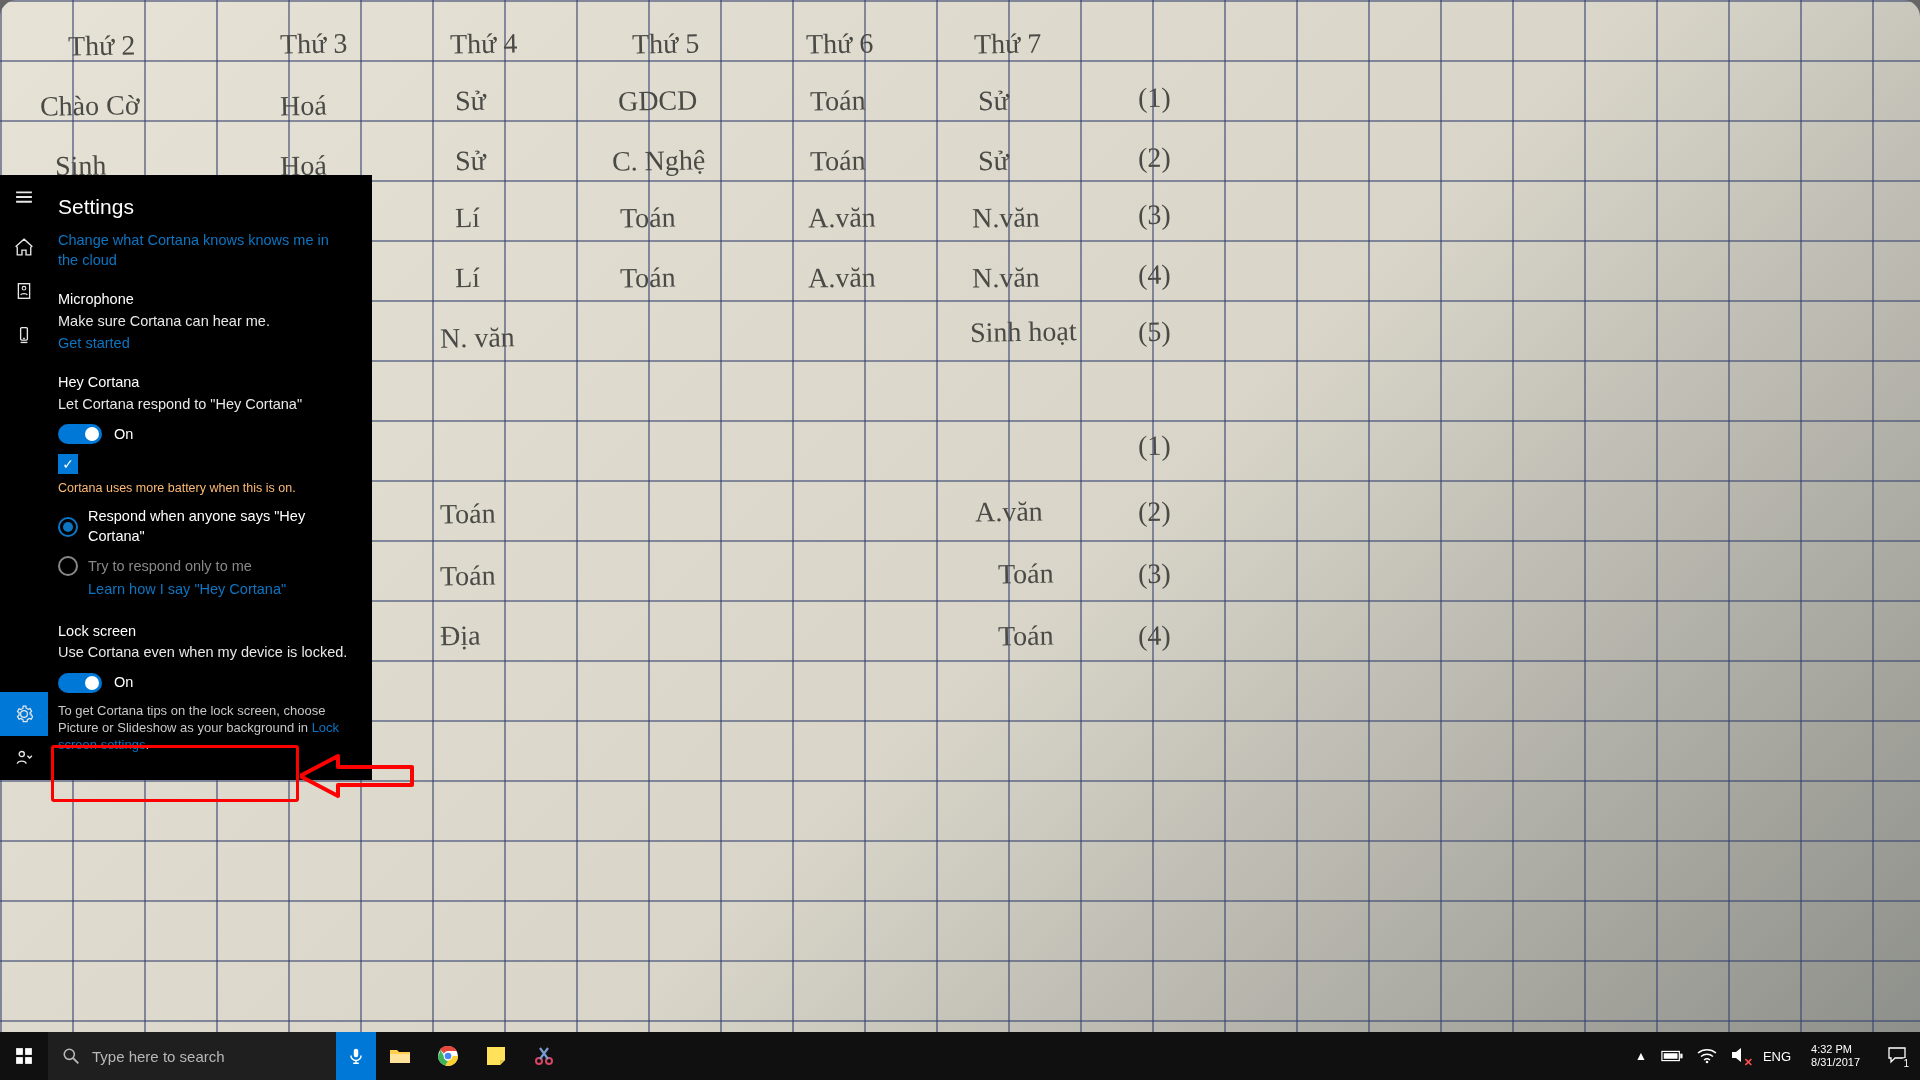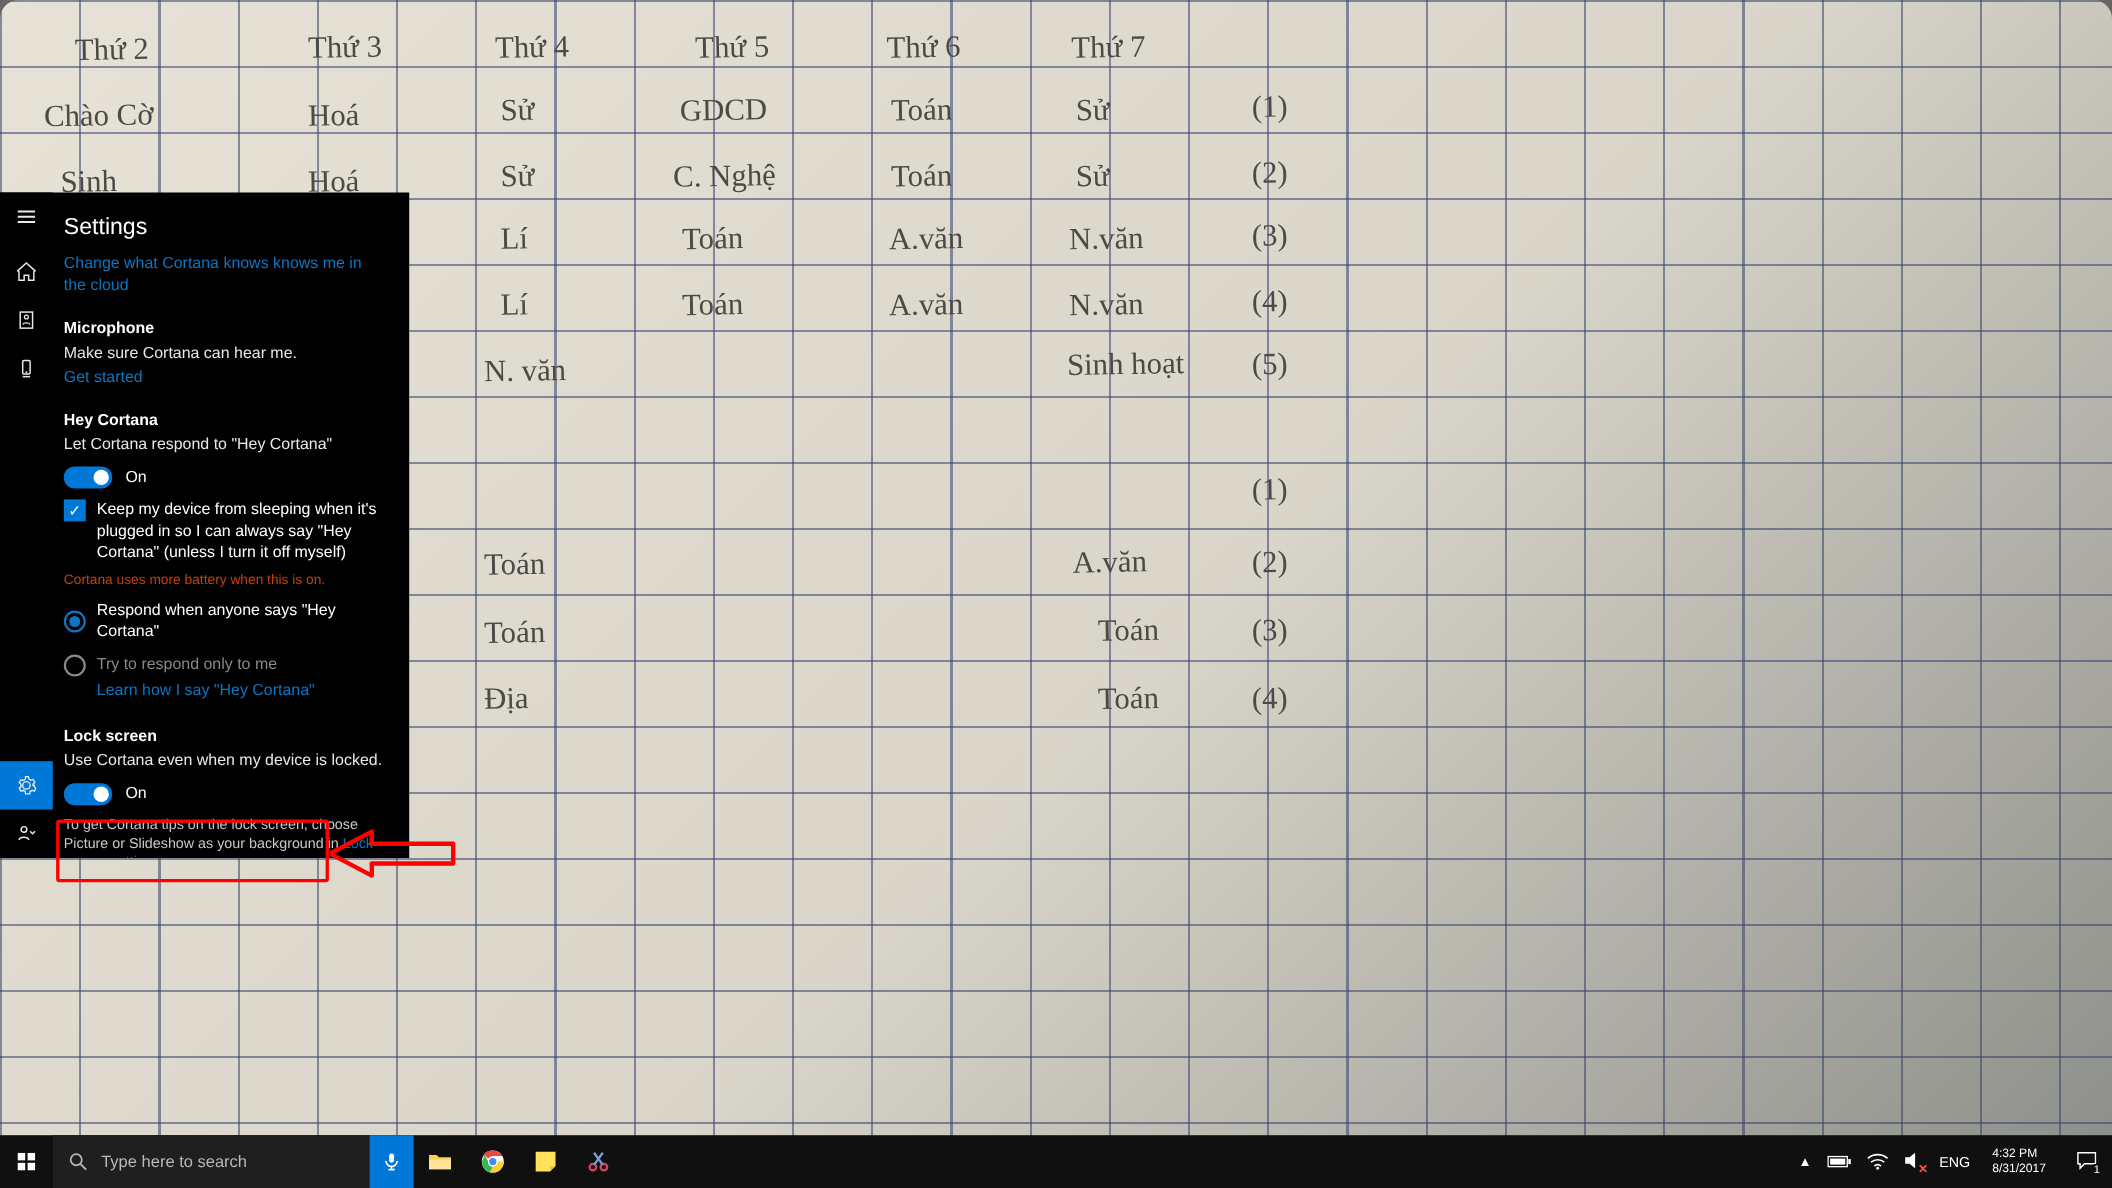--- a/index.html
+++ b/index.html
@@ -28,37 +28,37 @@
   width: 48px; height: 44px; display: flex; align-items: center; justify-content: center;
   color: #e8e8e8; font-size: 17px;
 }
 .cortana-left .spacer { flex: 1; }
 .cortana-left .icon.sel { background: #0078d7; }
 .cortana-body {
   flex: 1; padding: 18px 20px 14px 10px; overflow: hidden; font-size: 14.5px; line-height: 1.35;
 }
 .cortana-body h1 { font-weight: 400; font-size: 21px; margin-bottom: 10px; }
 .link { color: #0d75c2; cursor: pointer; }
-.section-title { font-weight: 700; margin-top: 20px; }
+.section-title { font-weight: 400; margin-top: 20px; }
 .section-text { color: #e8e8e8; margin-top: 2px; }
 .toggle {
   width: 44px; height: 20px; border-radius: 10px; background: #0078d7; position: relative;
   display: inline-block; vertical-align: middle;
 }
 .toggle::after {
   content: ""; position: absolute; right: 3px; top: 3px; width: 14px; height: 14px;
   border-radius: 50%; background: #fff;
 }
 .toggle-row { margin-top: 10px; display: flex; align-items: center; gap: 12px; }
 .check-row { margin-top: 10px; display: flex; gap: 10px; align-items: flex-start; }
 .checkbox {
   width: 20px; height: 20px; background: #0078d7; color: #fff; flex: 0 0 20px;
   display: flex; align-items: center; justify-content: center; font-size: 14px;
 }
-.hint { color: #c2410c; font-size: 12.5px; margin-top: 6px; }
+.hint { color: #fdba74; font-size: 12.5px; margin-top: 6px; }
 .radio-row { margin-top: 10px; display: flex; gap: 10px; align-items: center; }
 .radio {
   width: 20px; height: 20px; border: 2px solid #888; border-radius: 50%; flex: 0 0 20px;
   display: flex; align-items: center; justify-content: center;
 }
 .radio.sel { border-color: #0d75c2; }
 .radio.sel::after { content: ""; width: 10px; height: 10px; border-radius: 50%; background: #0d75c2; }
 .disabled { color: #888; }
 .footnote { color: #c8c8c8; font-size: 13px; margin-top: 10px; line-height: 1.3; }
 
@@ -190,21 +190,20 @@
     <div class="link" style="margin-top:2px">Get started</div>
 
     <div class="section-title">Hey Cortana</div>
     <div class="section-text">Let Cortana respond to "Hey Cortana"</div>
     <div class="toggle-row">
       <span class="toggle"></span>
       <span>On</span>
     </div>
     <div class="check-row">
       <span class="checkbox">✓</span>
-      <span>Keep my device from sleeping when it's plugged in so I can always say "Hey Cortana" (unless I turn it off myself)</span>
     </div>
     <div class="hint">Cortana uses more battery when this is on.</div>
 
     <div class="radio-row">
       <span class="radio sel"></span>
       <span>Respond when anyone says "Hey Cortana"</span>
     </div>
     <div class="radio-row">
       <span class="radio"></span>
       <span class="disabled">Try to respond only to me</span>

